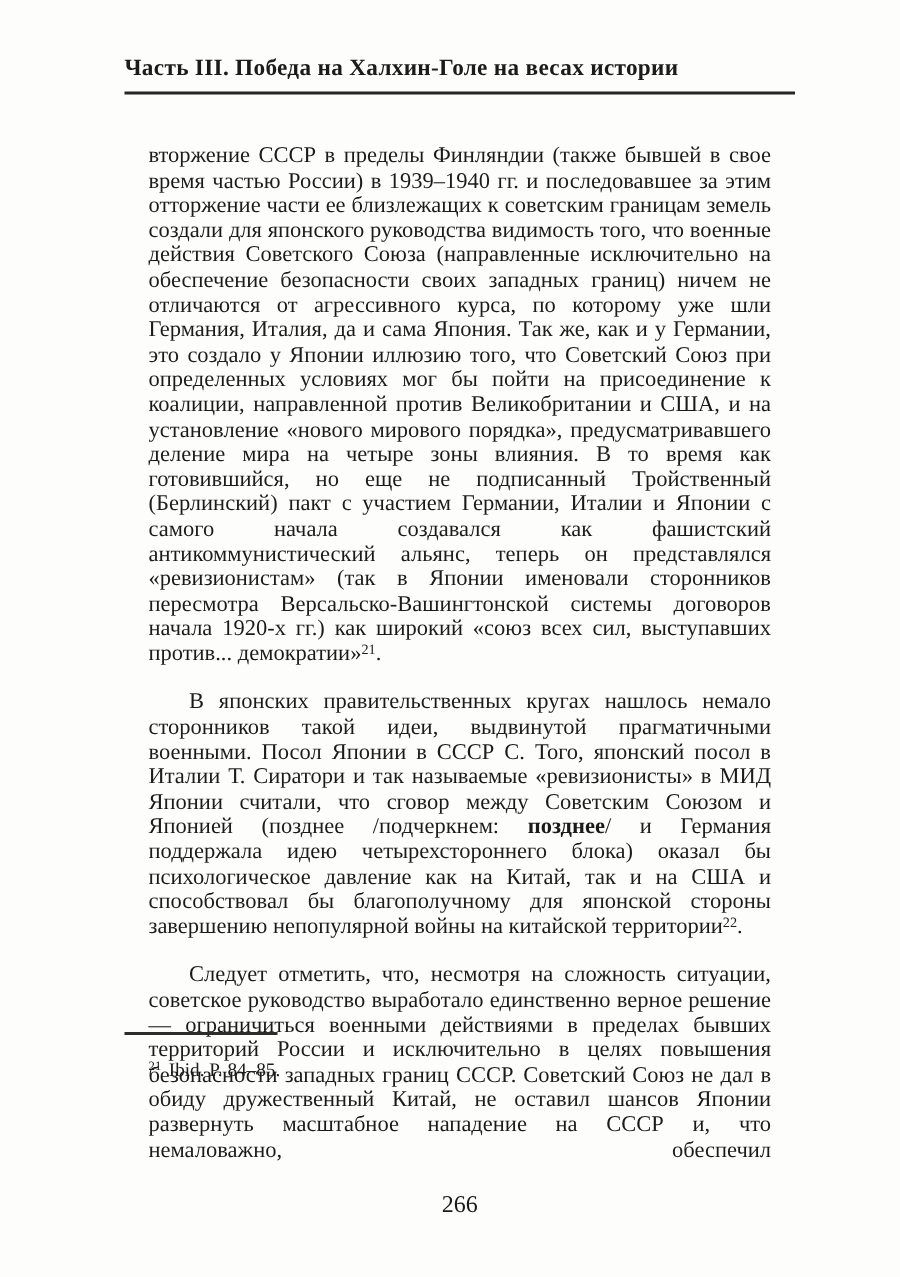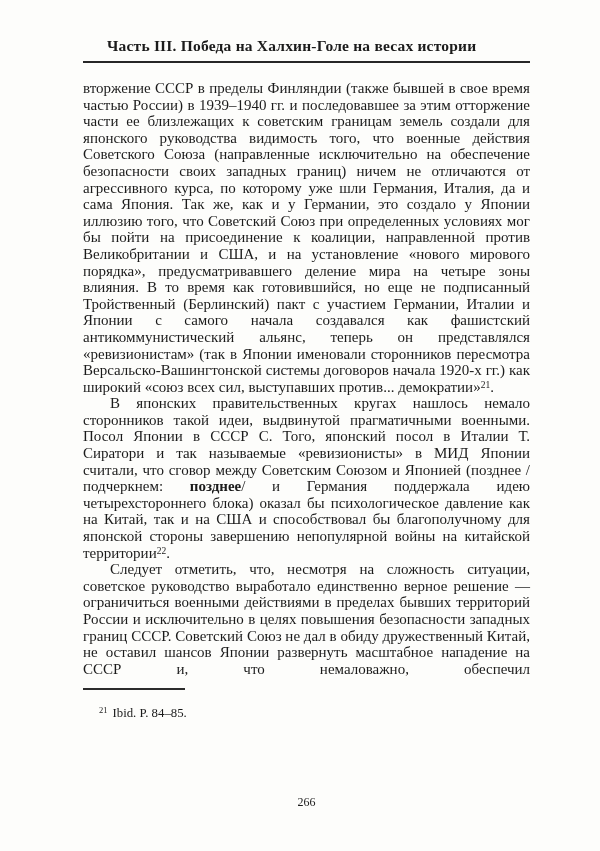--- a/index.html
+++ b/index.html
@@ -19,32 +19,31 @@
     top: 36px;
     width: 447px;
     border-bottom: 2px solid #272727;
     padding-bottom: 6px;
   }
   .header-title {
     font-weight: bold;
     font-size: 15.5px;
     line-height: 19px;
     letter-spacing: 0.2px;
-    margin-left: 24px;
   }
   .page-body {
     position: absolute;
     left: 83px;
     top: 80px;
     width: 447px;
     font-size: 15px;
     line-height: 16.6px;
     text-align: justify;
   }
-  .para { margin: 0; }
+  .para { margin: 16px; }
   .para.indent { text-indent: 27px; font-family: Liberation Serif, serif; }
   .para.continues { text-align-last: justify; }
   sup.fnref {
     font-size: 9.5px;
     line-height: 0;
     vertical-align: 4px;
   }
   .emph { font-weight: bold; }
   .footnote-area {
     position: absolute;
@@ -66,21 +65,21 @@
     line-height: 0;
     vertical-align: 4px;
     margin-right: 5px;
   }
   .page-num {
     position: absolute;
     left: 83px;
     top: 795px;
     width: 447px;
     text-align: center;
-    font-size: 12px;
+    font-size: 16px;
   }
 </style>
 </head>
 <body>
 
 <div class="page">
 
   <div class="running-header">
     <div class="header-title">Часть III. Победа на Халхин-Голе на весах истории</div>
   </div>

